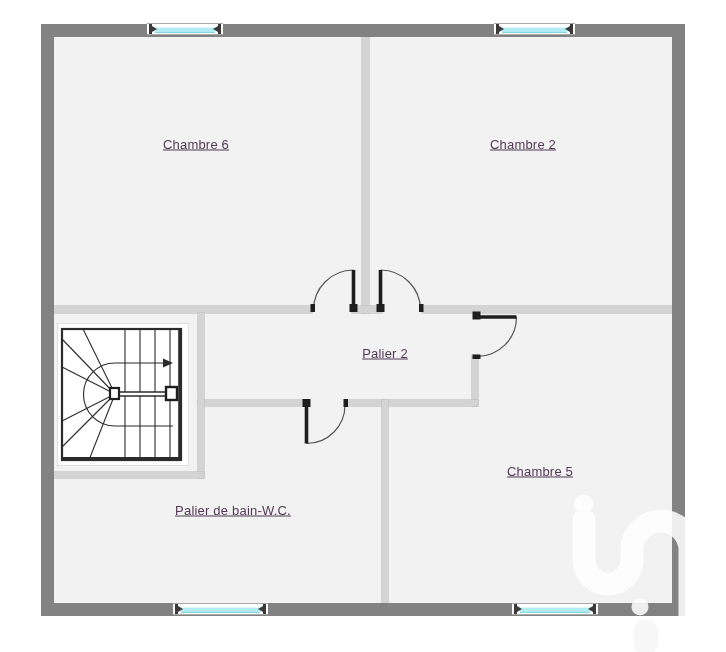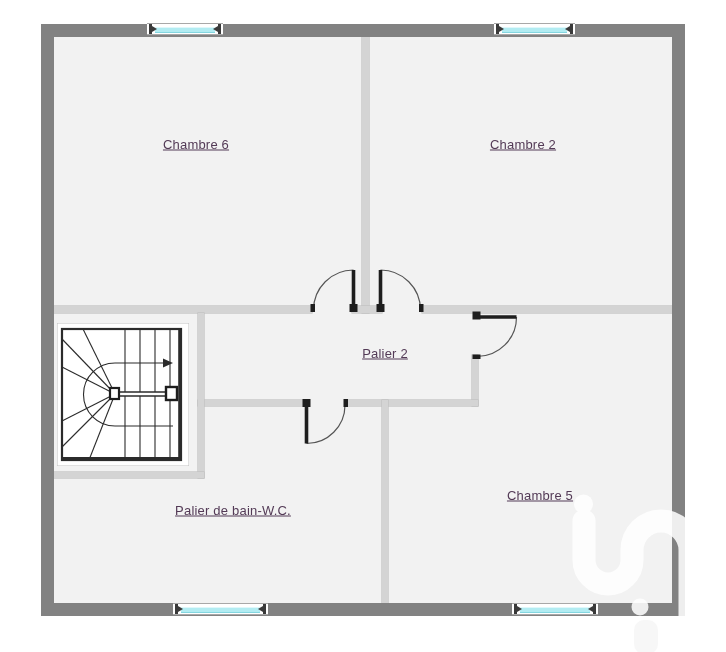--- a/index.html
+++ b/index.html
@@ -38,21 +38,21 @@
   .wcap::after{content:"";position:absolute;top:50%;margin-top:-3px;width:0;height:0;
     border-top:3px solid transparent;border-bottom:3px solid transparent;}
   .wcap-l::after{left:3px;border-left:5px solid #3a3a3a;}
   .wcap-r::after{right:3px;border-right:5px solid #3a3a3a;}
   
   .rlabel{position:absolute;transform:translate(-50%,-50%);font-size:13px;letter-spacing:.2px;
     color:#533a56;white-space:nowrap;text-decoration:underline;}
   .lab-ch6{left:196px;top:144px;}
   .lab-ch4{left:523px;top:144px;}
   .lab-palier{left:339px;top:353px;margin-left:46px;}
-  .lab-ch5{left:540px;top:471px;margin-top:24px;}
+  .lab-ch5{left:540px;top:471px;}
   .lab-sdb{left:233px;top:510px;}
   
   .overlay{position:absolute;left:0;top:0;pointer-events:none;}
   #stairs-box{position:absolute;left:57px;top:323px;width:132px;height:143px;}
 </style>
 </head>
 <body>
 
 <div id="plan-canvas">
 

